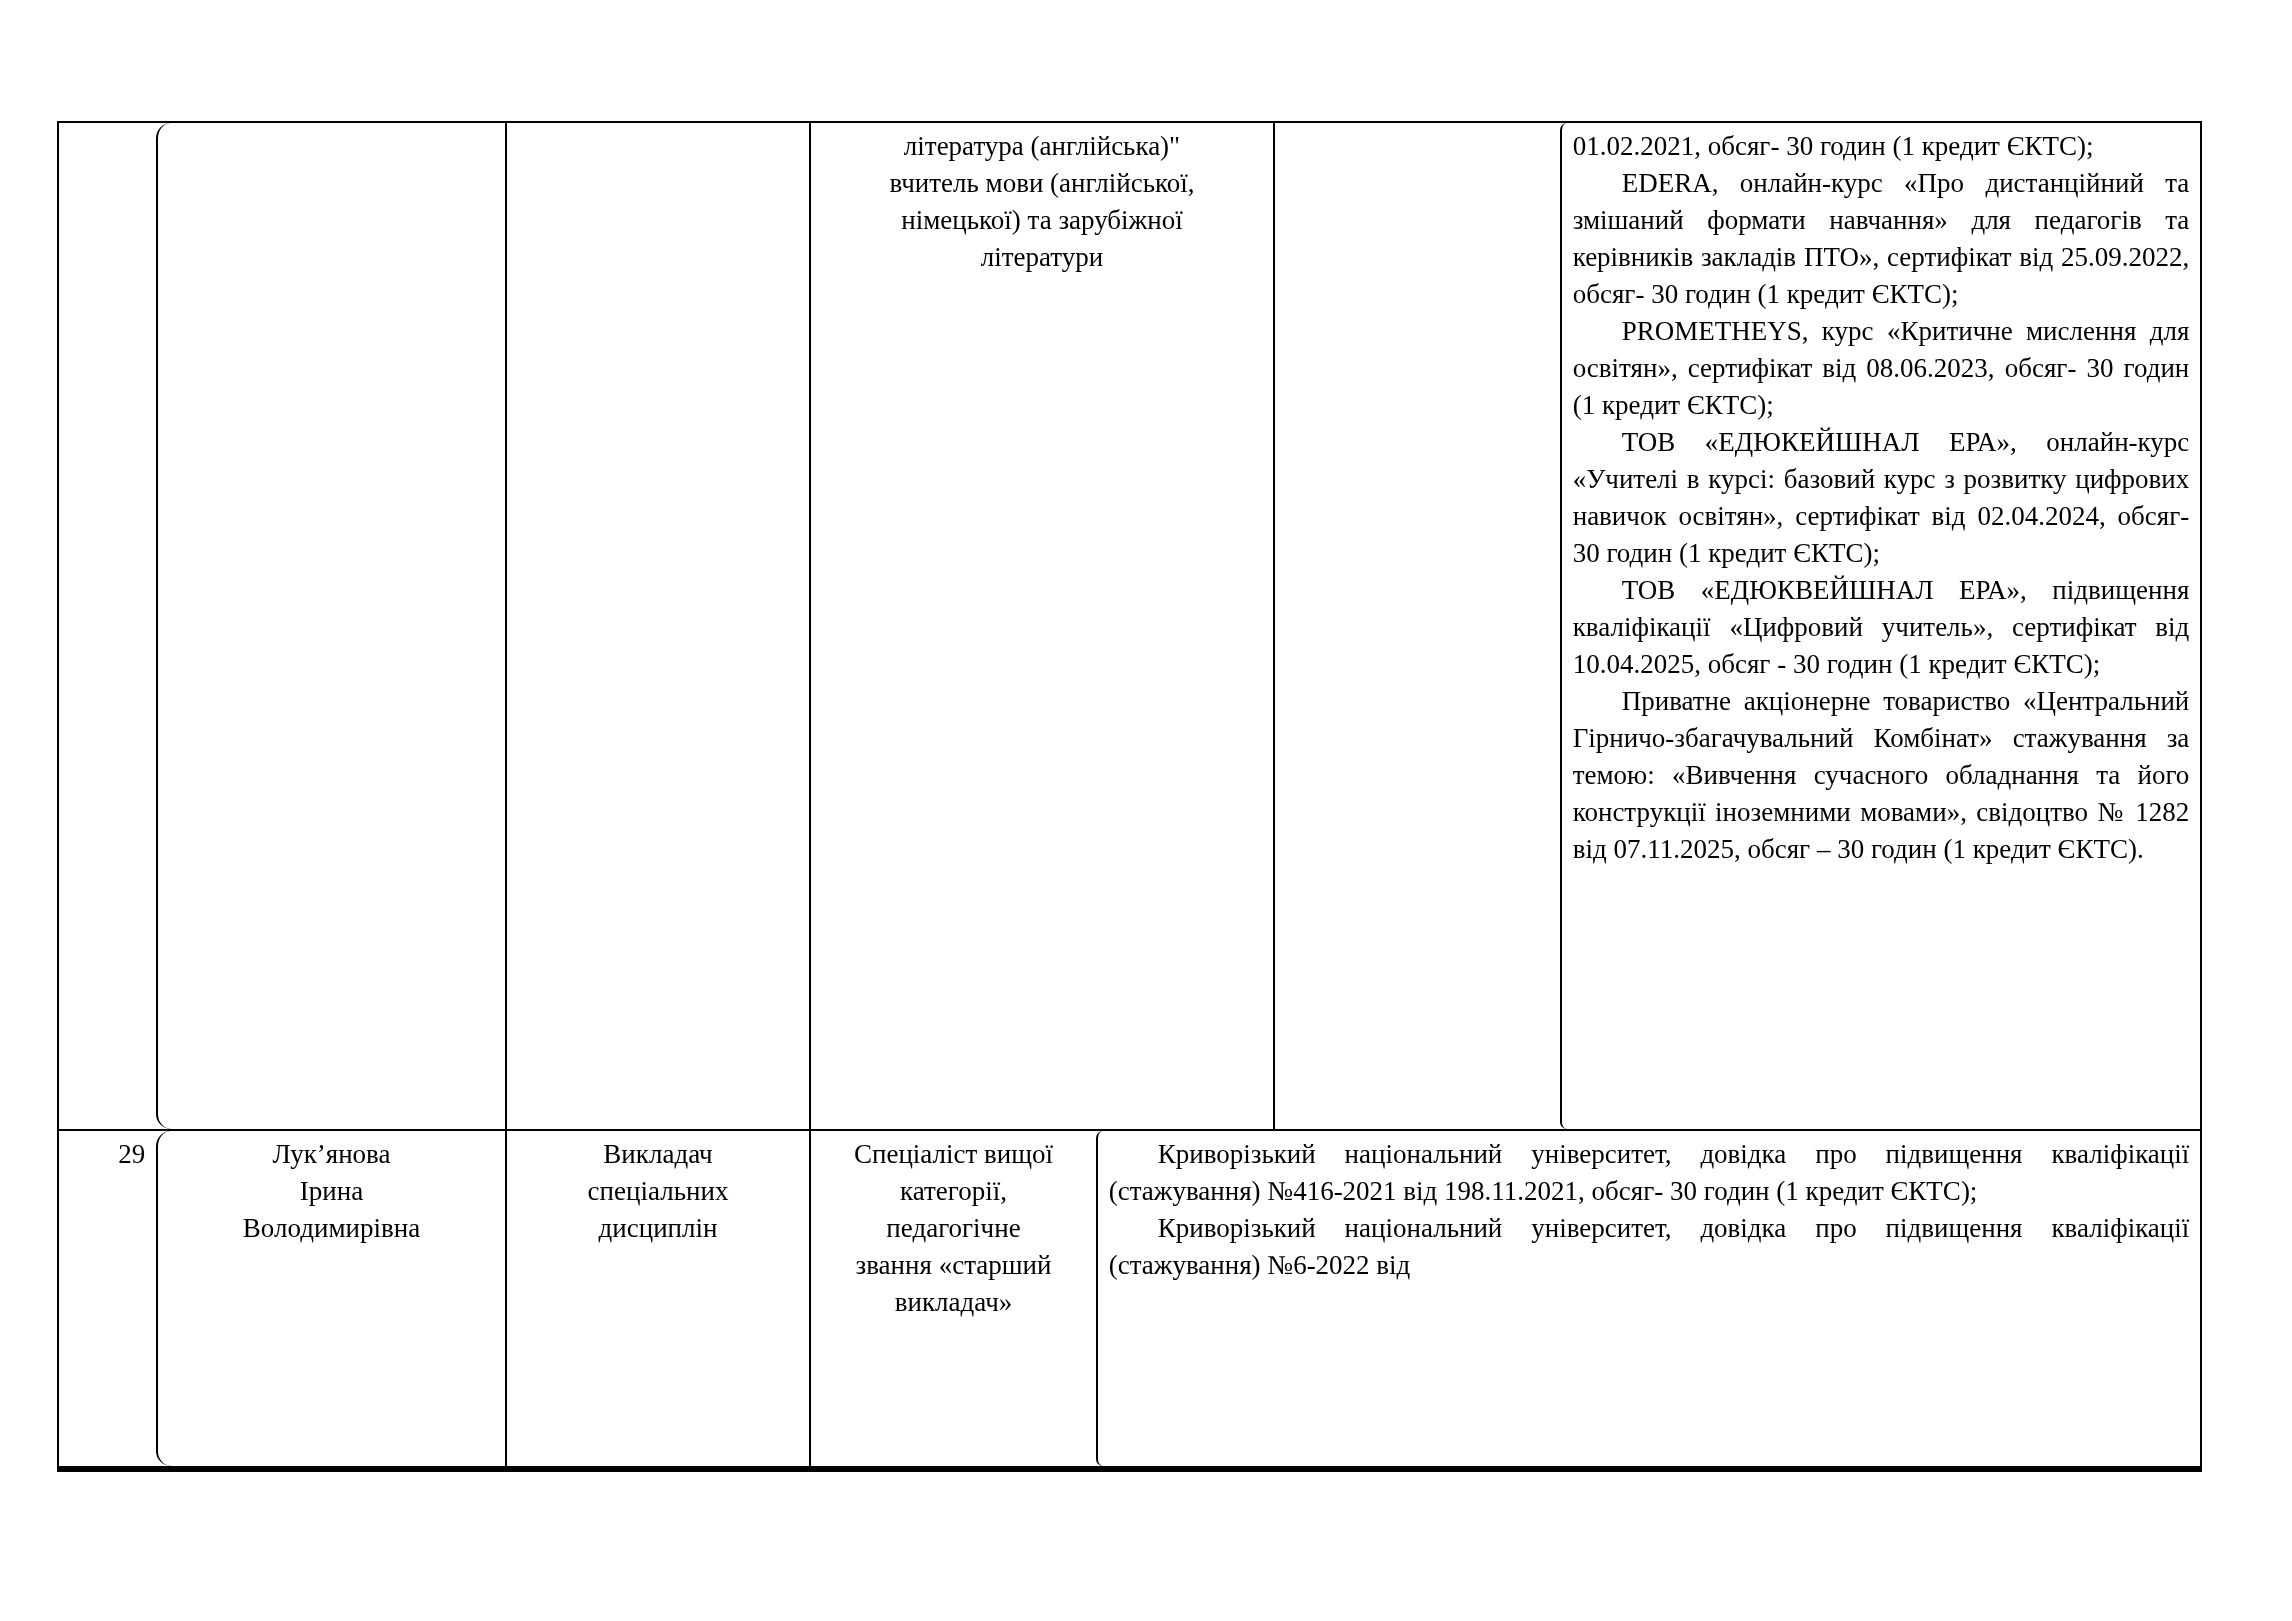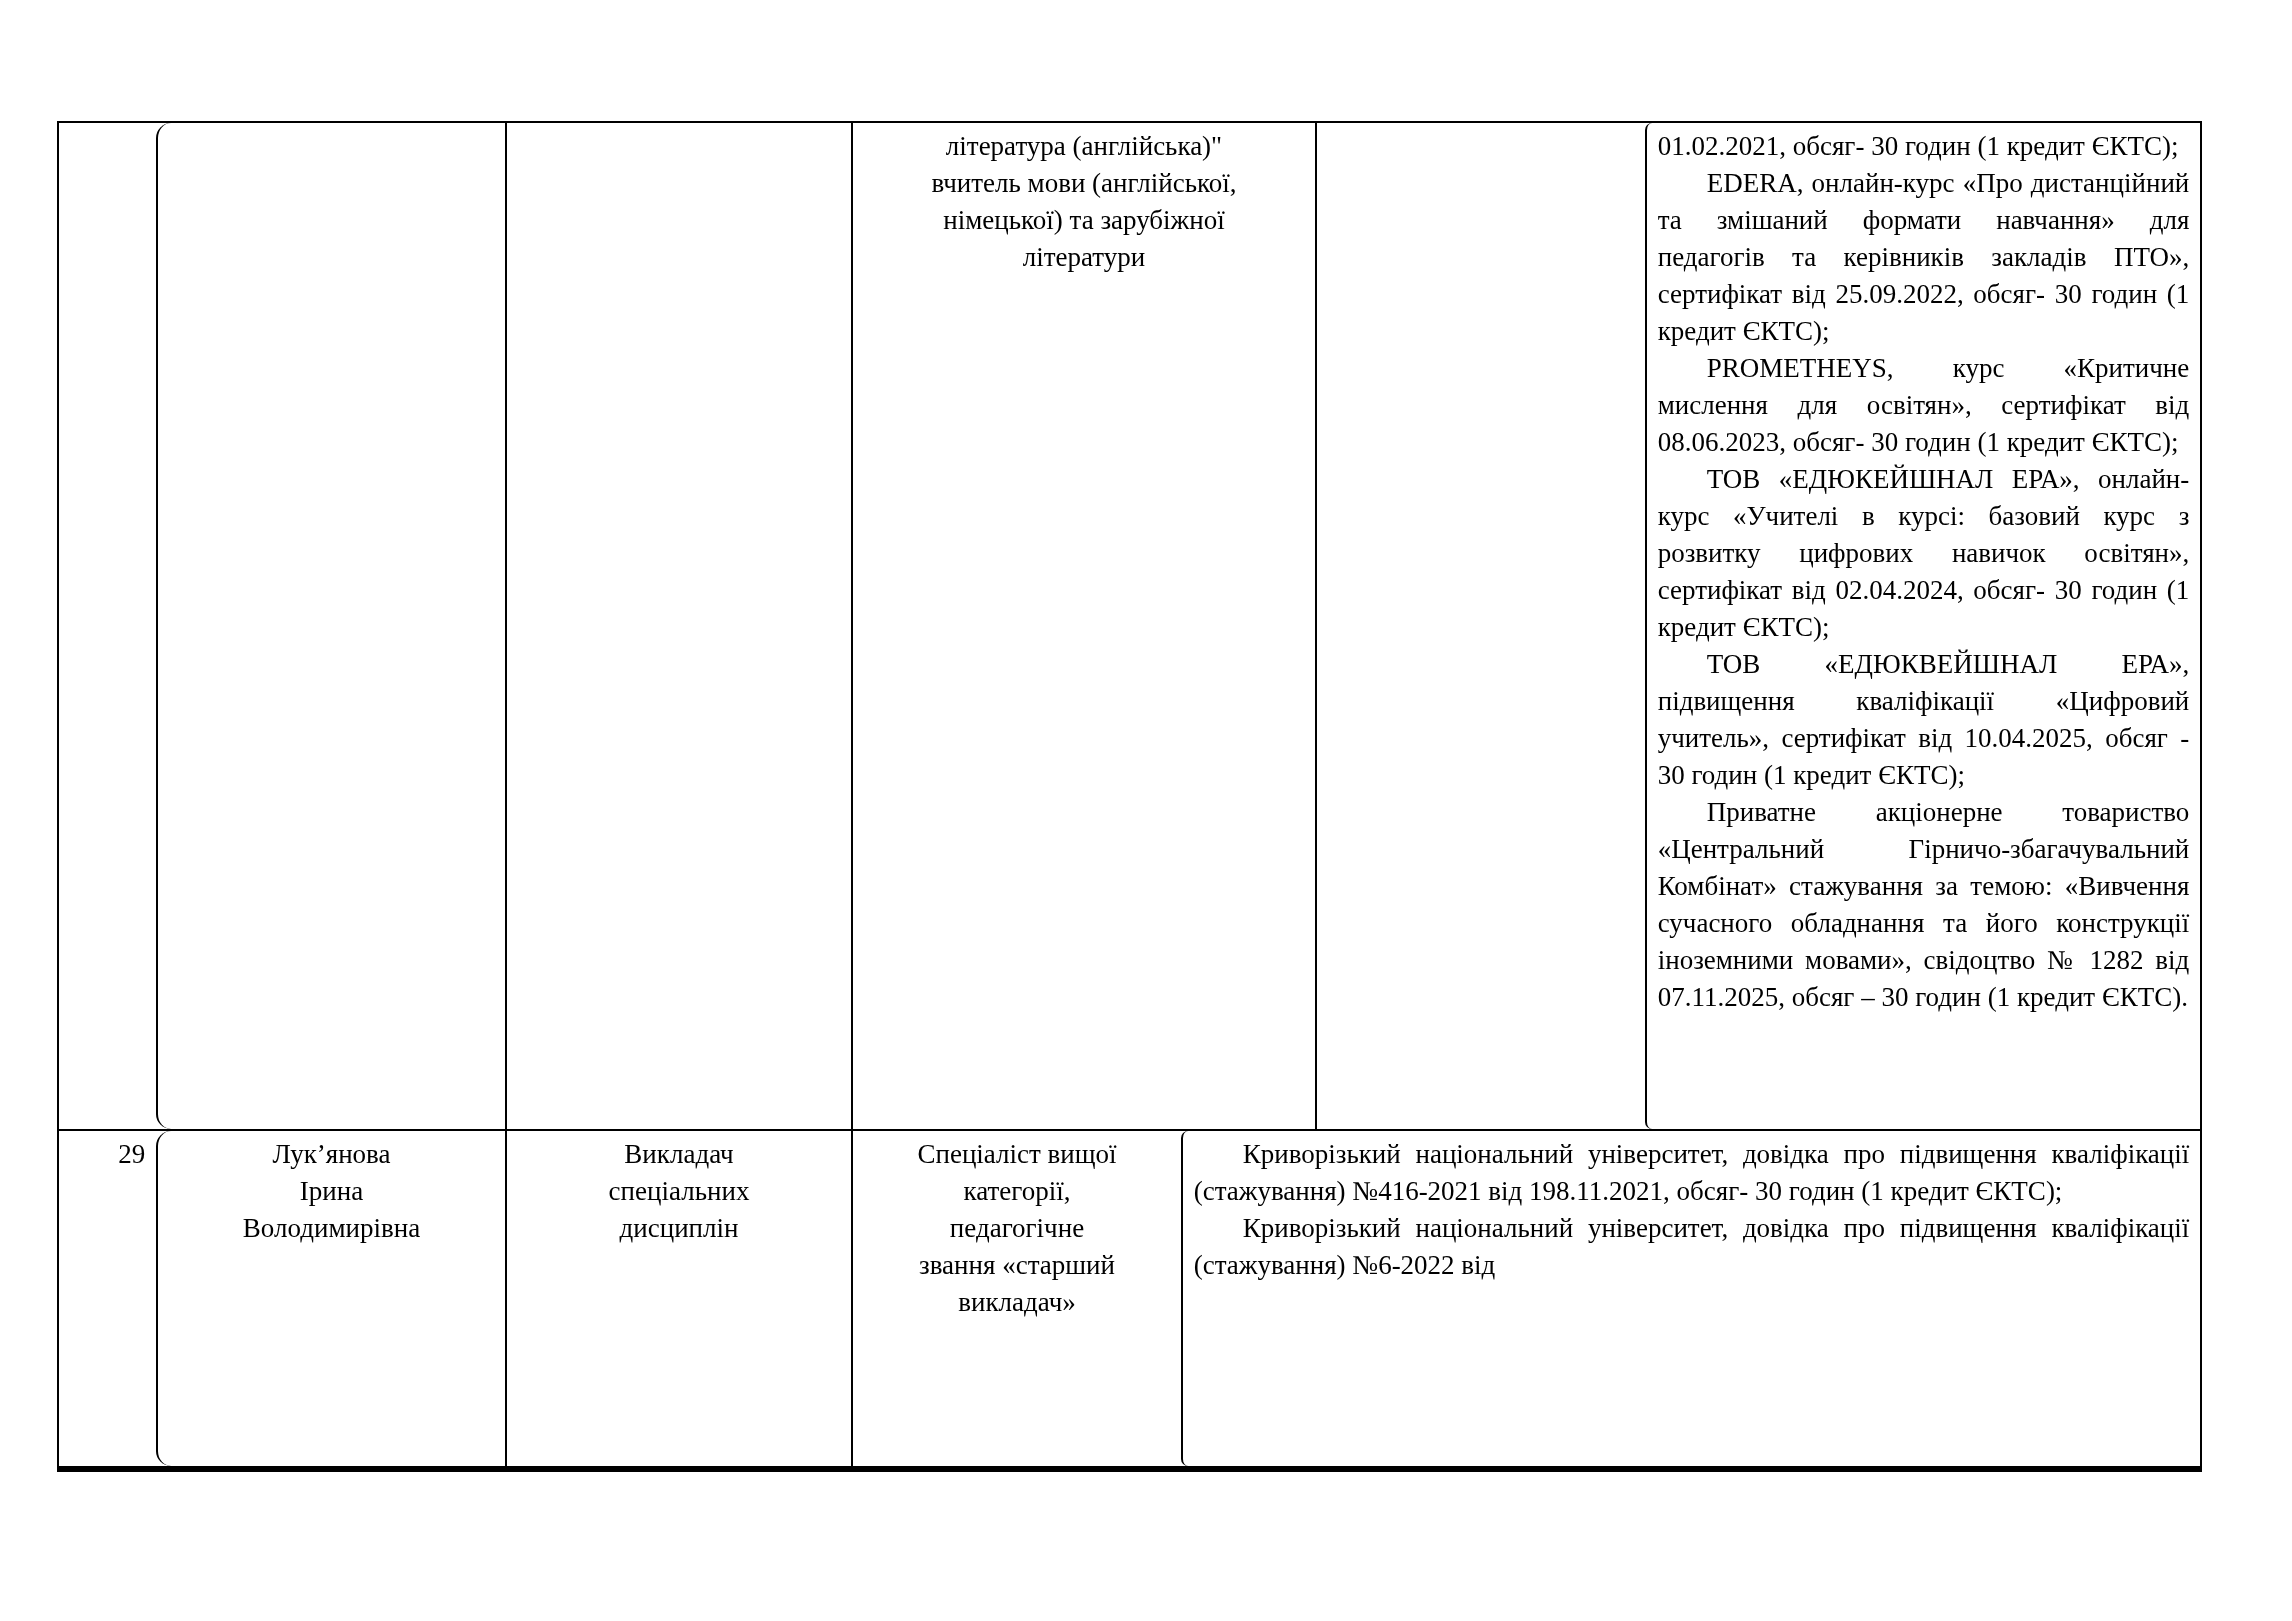--- a/index.html
+++ b/index.html
@@ -47,23 +47,23 @@
     padding: 4.5px 10.7px;
     font-size: 27px;
     line-height: 37px;
     flex: 0 0 auto;
   }
   .cell + .cell {
     border-left: 2.7px solid #000;
   }
   .c1 { width: 97px; text-align: right; }
   .c2 { width: 349px; text-align: center; border-radius: 15px; }
-  .c3 { width: 346px; text-align: center; }
+  .c3 { width: 304px; text-align: center; }
   .c4 { width: 464px; text-align: center; }
-  .c5 { width: 330px; text-align: center; }
+  .c5 { width: 287px; text-align: center; }
   .c6 { flex: 1 1 auto; text-align: justify; text-justify: inter-word; border-radius: 7px; }
   .c6 p {
     margin: 0;
     text-indent: 49px;
   }
   .c6.cont p:first-child {
     text-indent: 0;
   }
 </style>
 </head>

